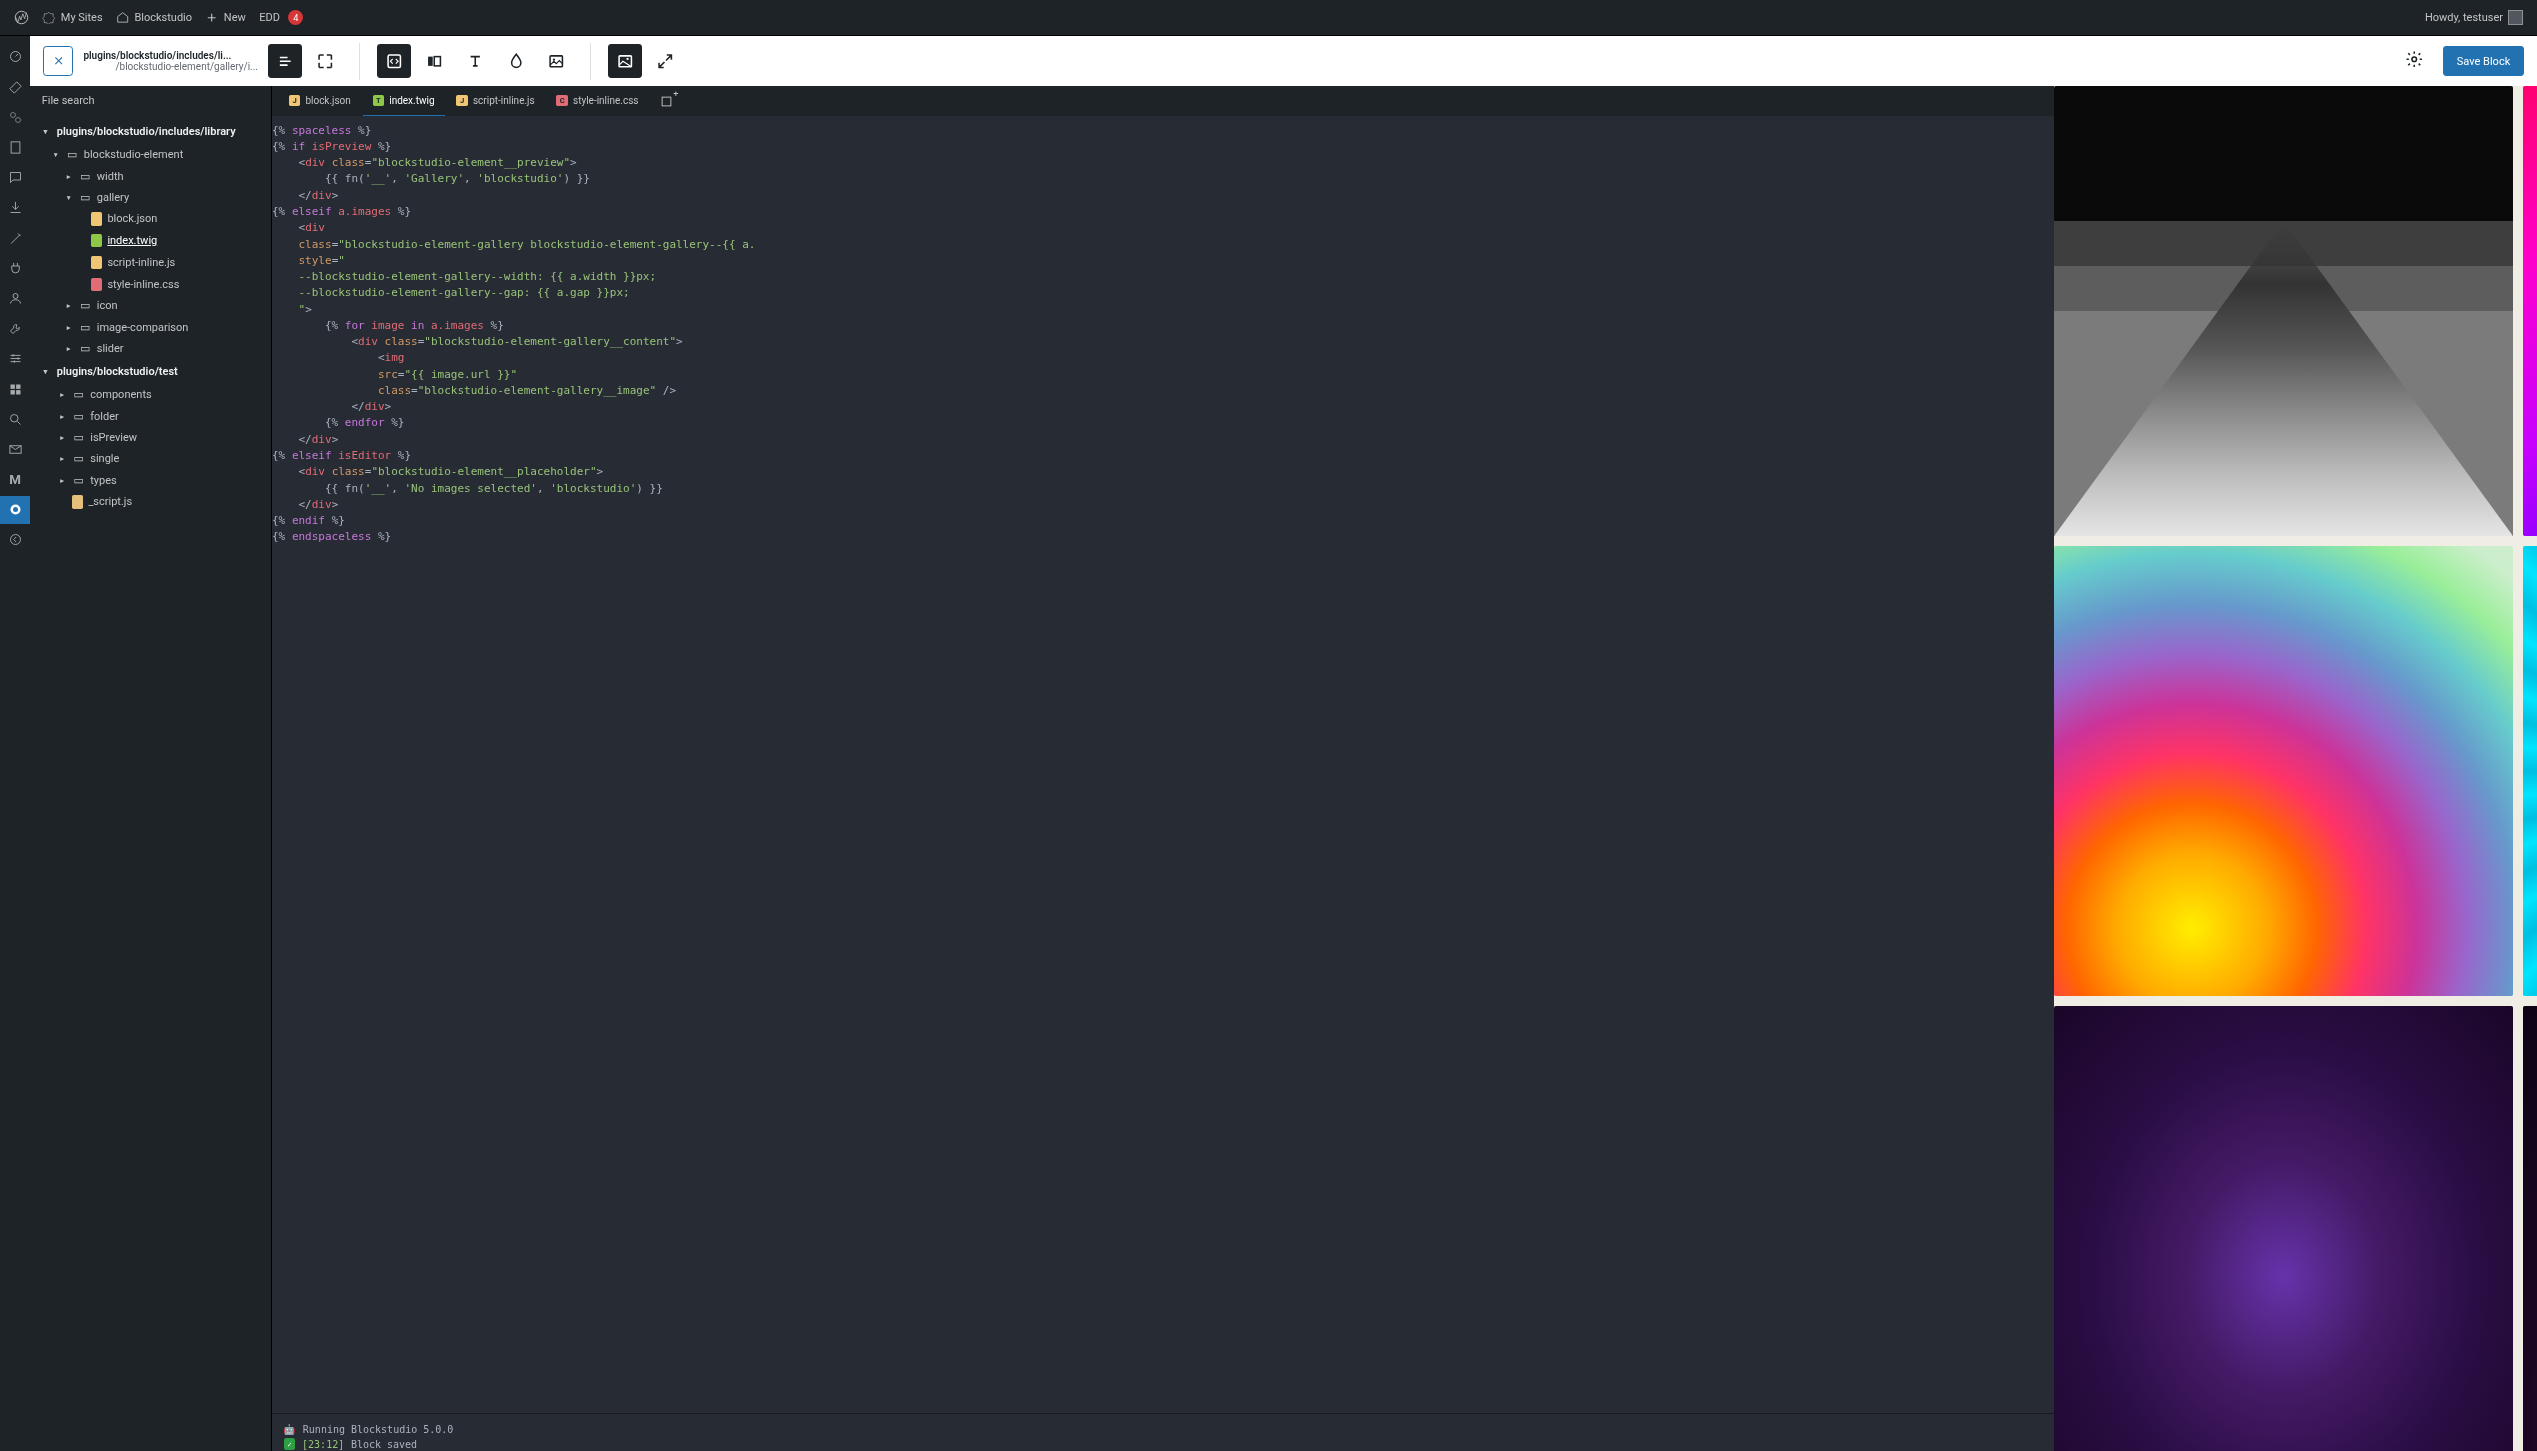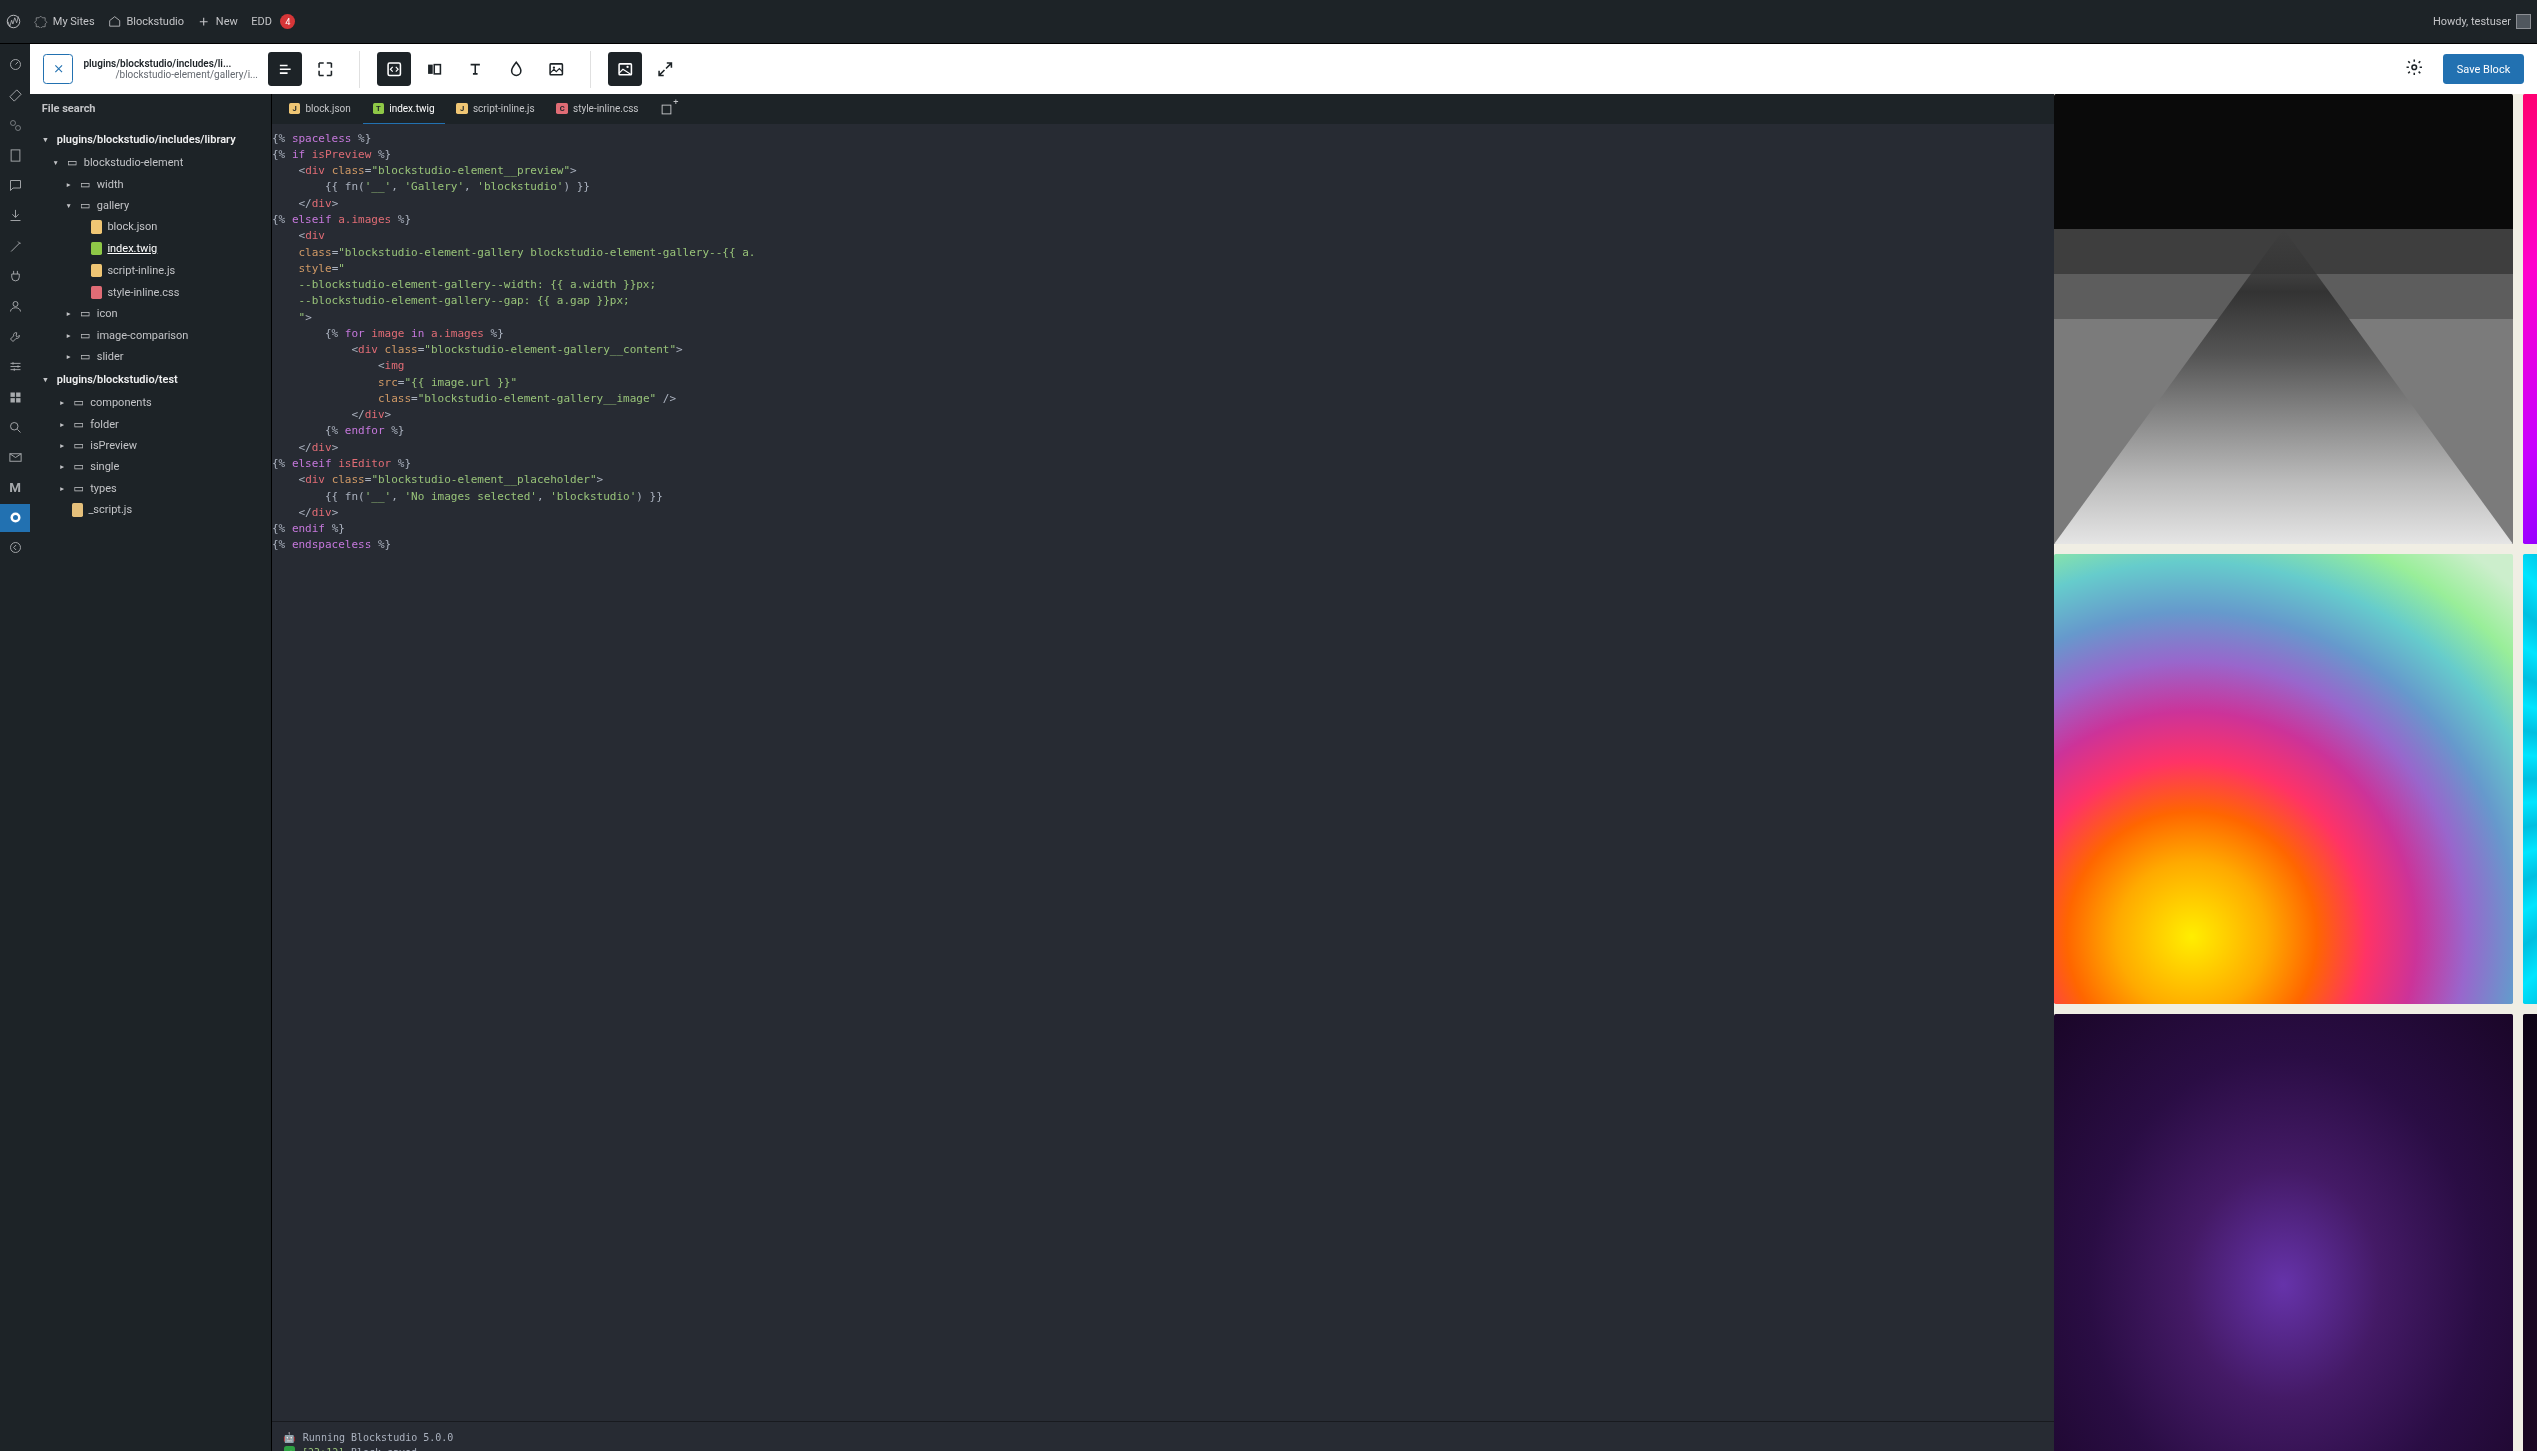--- a/index.html
+++ b/index.html
@@ -1,17 +1,17 @@
 <!DOCTYPE html>
 <html style="font-size:13.4px"><head>
 <meta charset="utf-8">
 <style>
 * { margin: 0; padding: 0; box-sizing: border-box; }
 body { font-family: -apple-system, BlinkMacSystemFont, "Segoe UI", Roboto, sans-serif; background: #1d2327; color: #f0f0f1; height: 100vh; overflow: hidden; font-size: 11px; }
-.admin-bar { height: 44px; background: #1d2327; display: flex; align-items: center; padding: 0 6px; gap: 10px; border-bottom: 0.8px solid #000; }
+.admin-bar { height: 36px; background: #1d2327; display: flex; align-items: center; padding: 0 14px; gap: 10px; border-bottom: 0.8px solid #000; }
 .admin-bar .left { display: flex; align-items: center; gap: 13.4px; flex: 1; }
 .admin-bar .right { display: flex; align-items: center; gap: 5px; color: #c3c4c7; }
 .ab-item { display: flex; align-items: center; gap: 5px; color: #c3c4c7; cursor: pointer; font-size: 11px; }
 .badge-count { background: #d63638; color: #fff; border-radius: 8.4px; padding: 0 5px; font-size: 9.2px; height: 15px; display: inline-flex; align-items: center; margin-left: 3.4px; }
 .avatar-box { width: 15px; height: 15px; background: #50575e; border: 0.8px solid #8c8f94; }
 .main-wrap { display: flex; height: calc(100vh - 27px); }
 .wp-sidebar { width: 30px; background: #1d2327; display: flex; flex-direction: column; padding-top: 6.7px; gap: 1.7px; }
 .wp-sidebar .ic { width: 30px; height: 28.5px; display: flex; align-items: center; justify-content: center; color: #a7aaad; cursor: pointer; position: relative; }
 .wp-sidebar .ic.active { background: #2271b1; color: #fff; }
 .wp-sidebar .ic.active::after { content: ''; position: absolute; right: -5px; top: 50%; transform: translateY(-50%); border: 5px solid transparent; border-left-color: #2271b1; }
@@ -24,21 +24,21 @@
 .tbar-group { display: flex; align-items: center; gap: 6.7px; }
 .tbtn { width: 34px; height: 34px; display: flex; align-items: center; justify-content: center; border-radius: 3.4px; cursor: pointer; color: #1d2327; }
 .tbtn.dark { background: #1d2327; color: #fff; }
 .tbtn svg { width: 18.5px; height: 18.5px; }
 .divider { width: 0.8px; height: 37px; background: #e0e0e0; margin: 0 6.7px; }
 .spacer { flex: 1; }
 .gear { color: #1d2327; cursor: pointer; margin-right: 10px; }
 .save-btn { background: #2271b1; color: #fff; padding: 8.4px 13.4px; border-radius: 3.4px; cursor: pointer; font-size: 11px; }
 .workspace { flex: 1; display: flex; overflow: hidden; }
 .file-panel { width: 242px; background: #1d2327; display: flex; flex-direction: column; border-right: 0.8px solid #000; }
-.file-search { padding: 8.4px 11.7px; color: #c3c4c7; font-size: 11px; font-weight: bold; }
+.file-search { padding: 8.4px 11.7px; color: #c3c4c7; font-size: 11px; }
 .tree { flex: 1; overflow-y: auto; padding: 3.4px 6.7px; }
 .tree-head { display: flex; align-items: center; gap: 5px; padding: 5.9px 6.7px; color: #f0f0f1; font-weight: 600; cursor: pointer;}
 .tree-item { display: flex; align-items: center; gap: 5px; padding: 4.2px 6.7px; color: #c3c4c7; cursor: pointer; font-size: 11px; }
 .tree-item.active { color: #fff; }
 .tree-item.active .fname { text-decoration: underline; }
 .chev { width: 8.4px; display: inline-flex; font-size: 7.6px; color: #c3c4c7; }
 .folder-i { width: 11.7px; color: #c3c4c7; }
 .file-icon { width: 11.7px; height: 13.4px; border-radius: 1.7px; display: inline-flex; align-items: center; justify-content: center; font-size: 7.6px; font-weight: bold; color: #1d2327; }
 .fi-json { background: #f0c674; }
 .fi-twig { background: #8fc847; }

